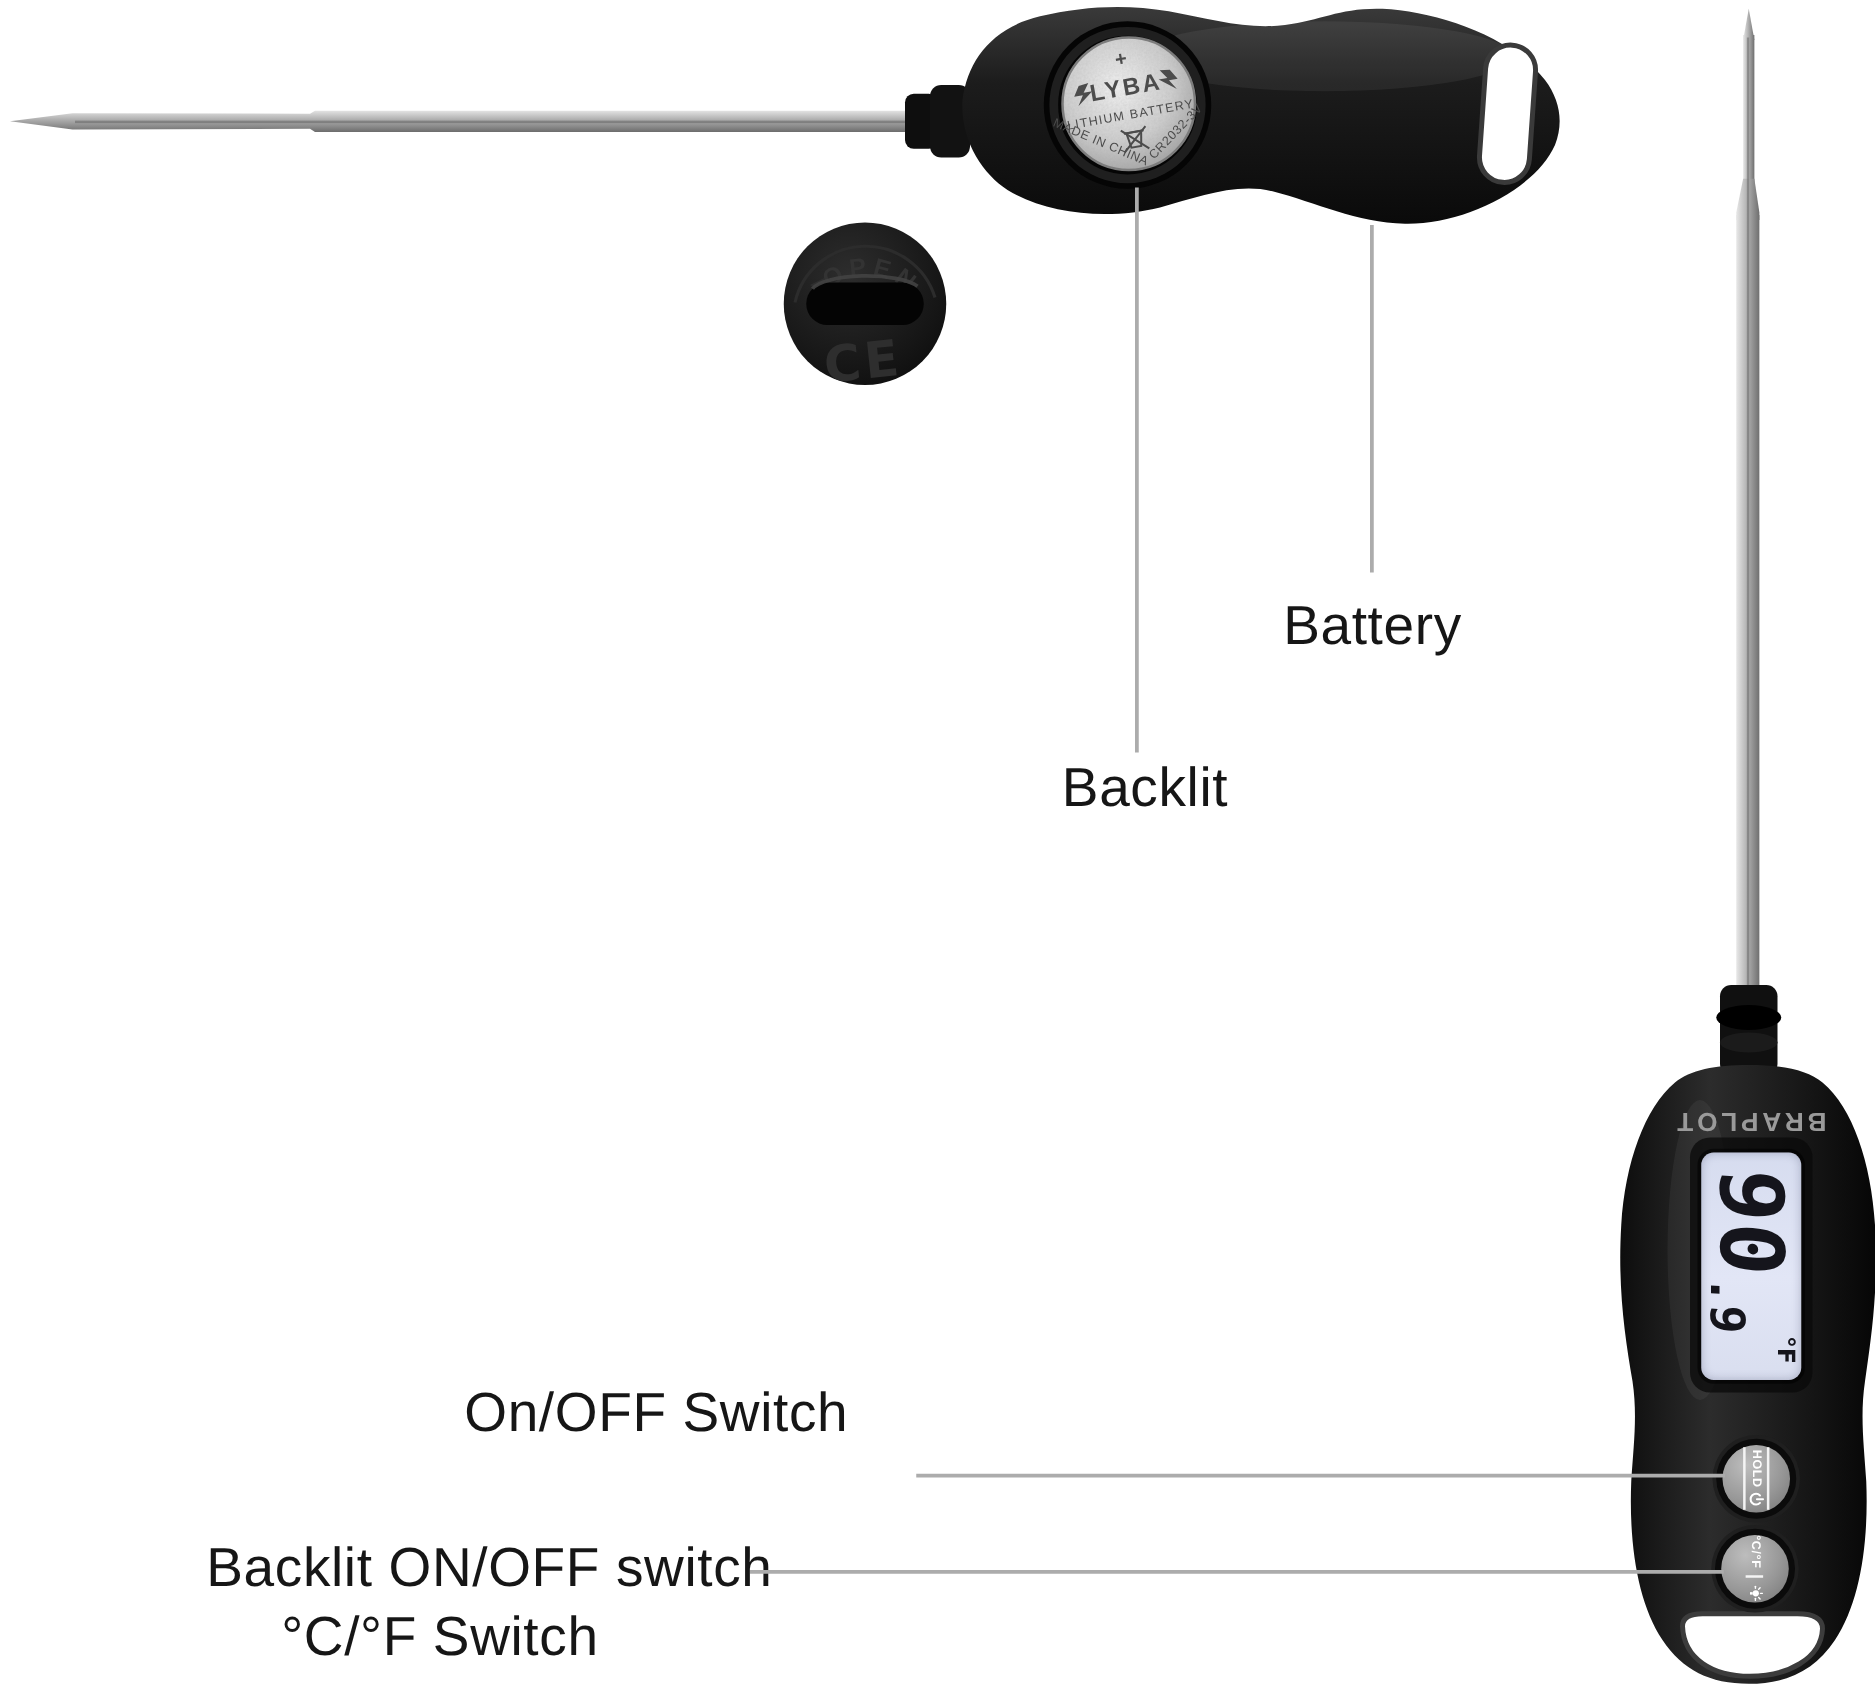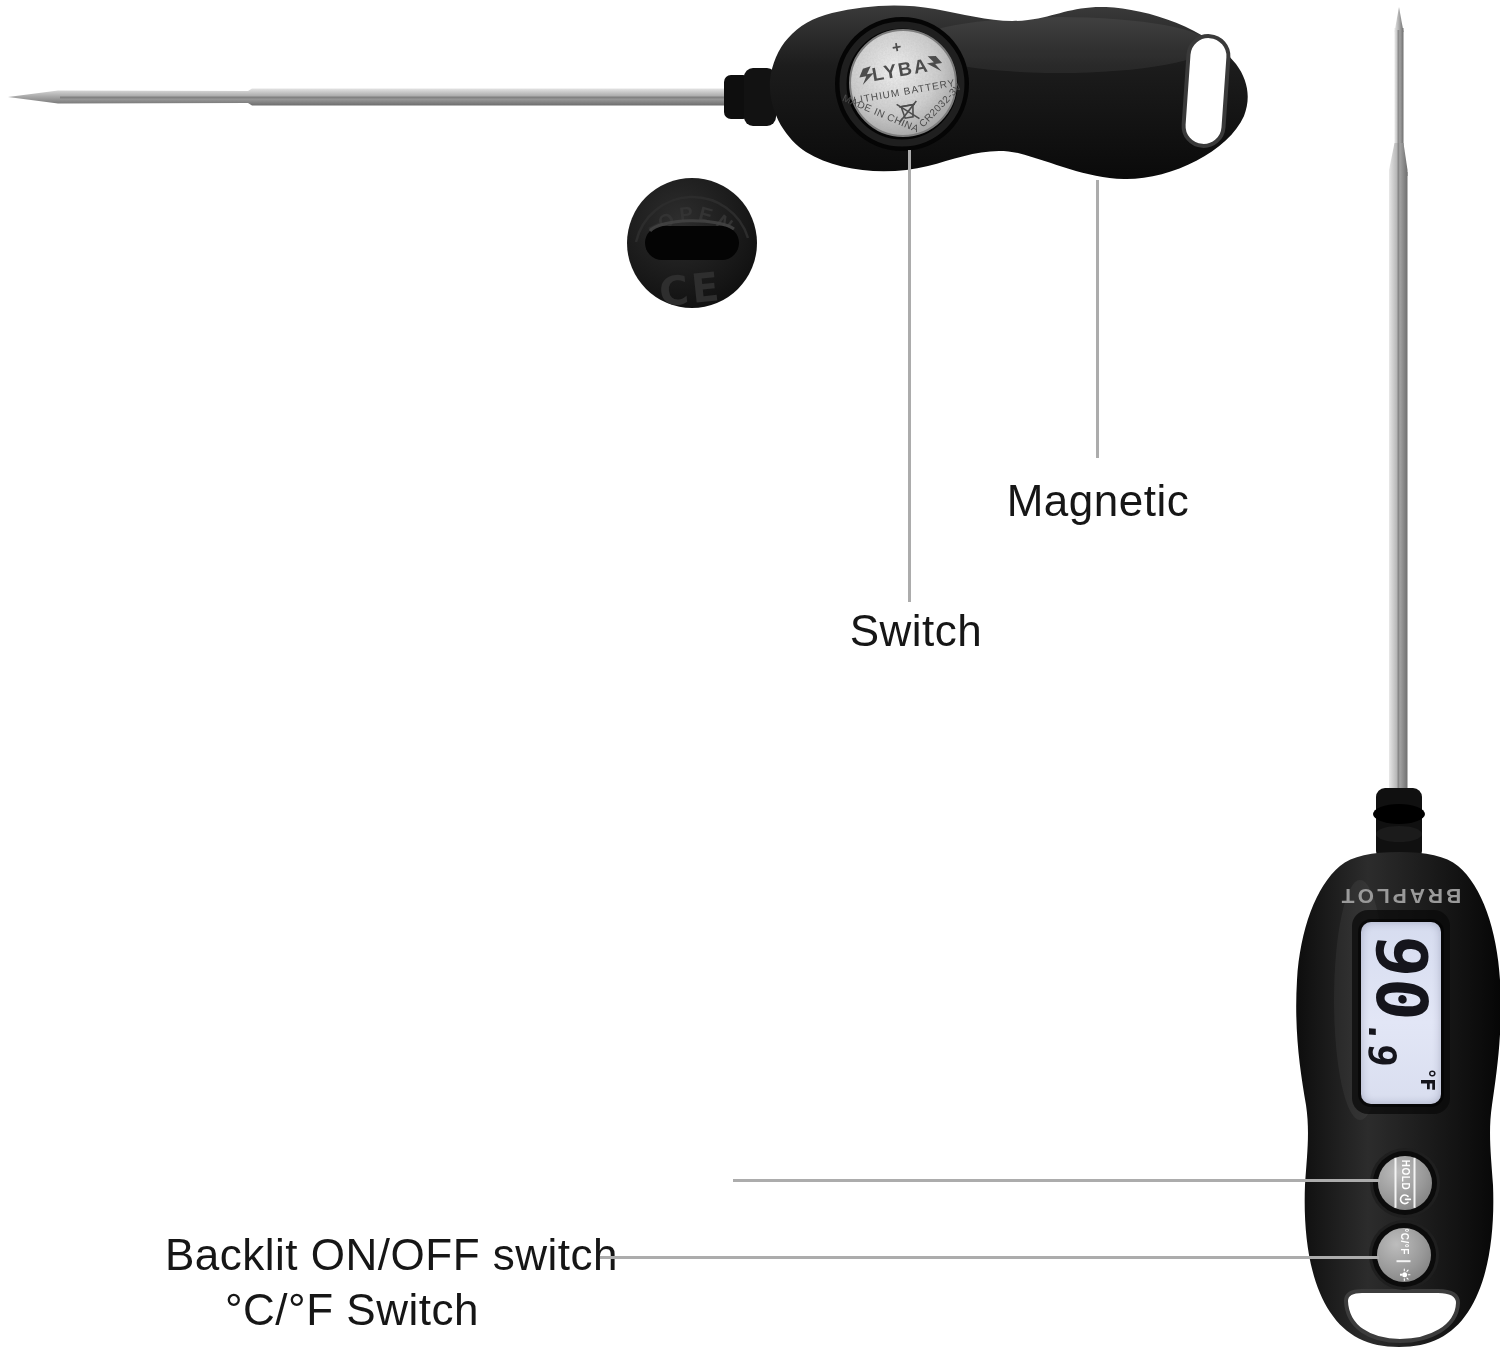--- a/index.html
+++ b/index.html
@@ -234,26 +234,27 @@
       </svg>
     </div>
   </div>
 
   <div class="leader v" style="left:908px;top:150px;height:452px;"></div>
   <div class="leader v" style="left:1096px;top:180px;height:278px;"></div>
   <div class="leader h" style="left:733px;top:1179px;width:647px;"></div>
   <div class="leader h" style="left:600px;top:1256px;width:779px;"></div>
 
   <div class="note" style="left:948px;top:474px;width:300px;">
-    <div>Magnetic</div>
+    <div>Battery</div>
   </div>
 
   <div class="note" style="left:766px;top:604px;width:300px;">
-    <div>Switch</div>
+    <div>Backlit</div>
   </div>
 
   <div class="note" style="left:275px;top:1104px;width:500px;">
+    <div>On/OFF Switch</div>
   </div>
 
   <div class="note" style="left:165px;top:1228px;width:420px;">Backlit ON/OFF switch</div>
   <div class="note" style="left:225px;top:1283px;width:190px;">°C/°F Switch</div>
 
 </div>
 
 </body></html>

